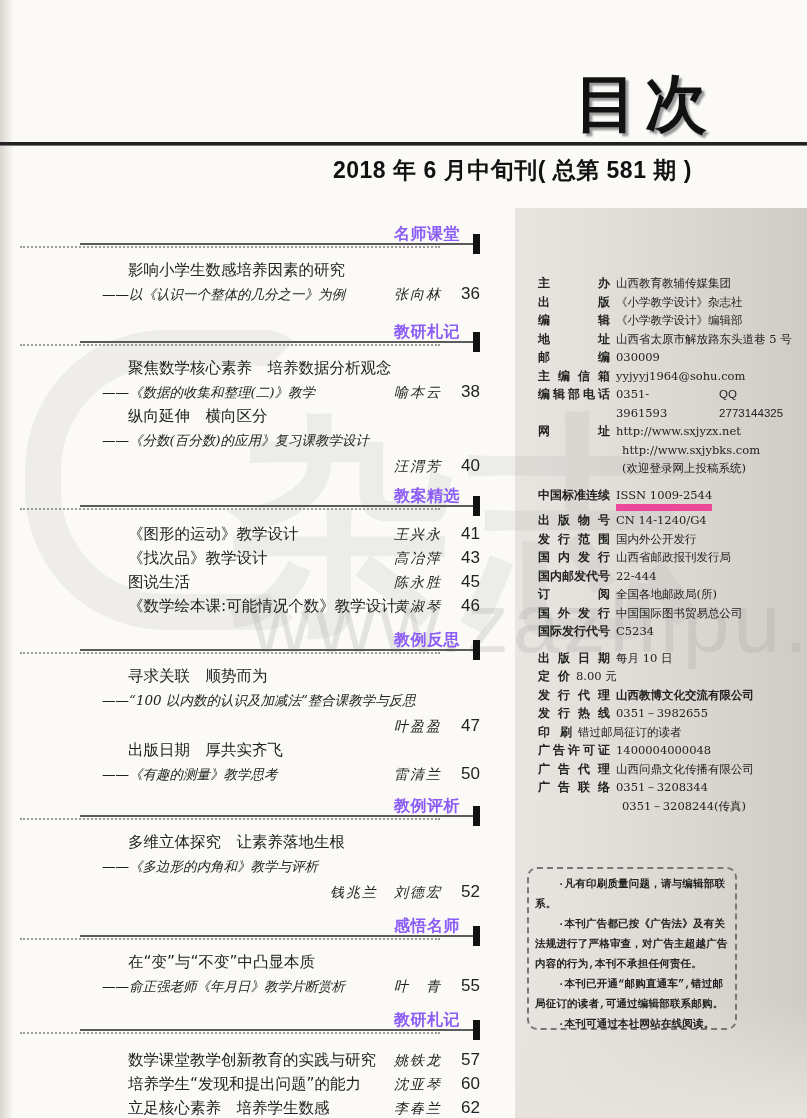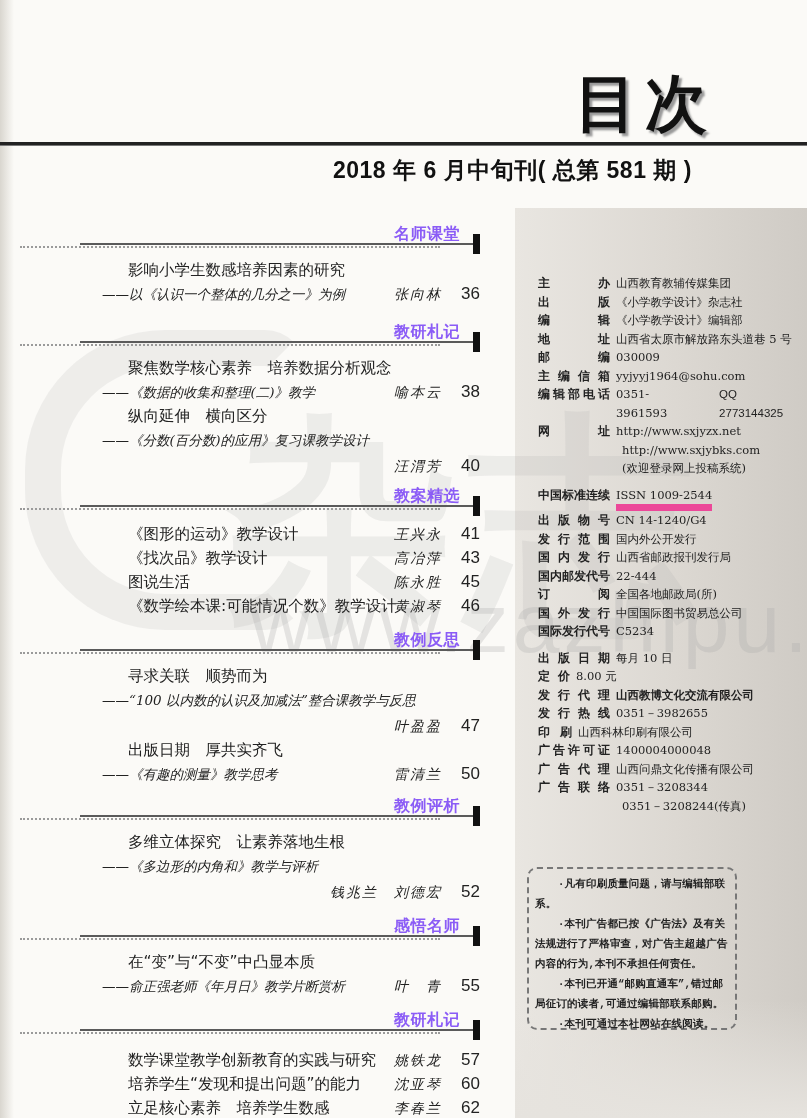--- a/index.html
+++ b/index.html
@@ -397,21 +397,21 @@
   <div class="info-row">
       <span class="k">发行代理</span>
       <span class="v bold">山西教博文化交流有限公司</span>
     </div>
   <div class="info-row">
       <span class="k">发行热线</span>
       <span class="v">0351－3982655</span>
     </div>
   <div class="info-row">
       <span class="k" style="width:40px">印刷</span>
-      <span class="v">山西科林印刷有限公司</span>
+      <span class="v">错过邮局征订的读者</span>
     </div>
   <div class="info-row">
       <span class="k">广告许可证</span>
       <span class="v">1400004000048</span>
     </div>
   <div class="info-row">
       <span class="k">广告代理</span>
       <span class="v">山西问鼎文化传播有限公司</span>
     </div>
   <div class="info-row">

